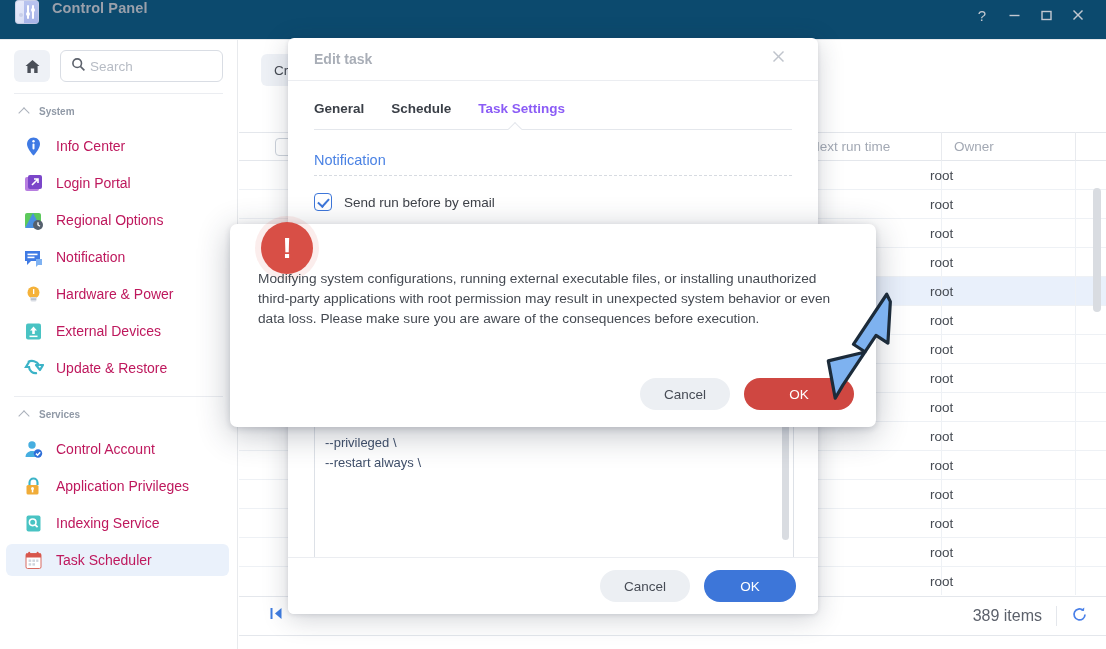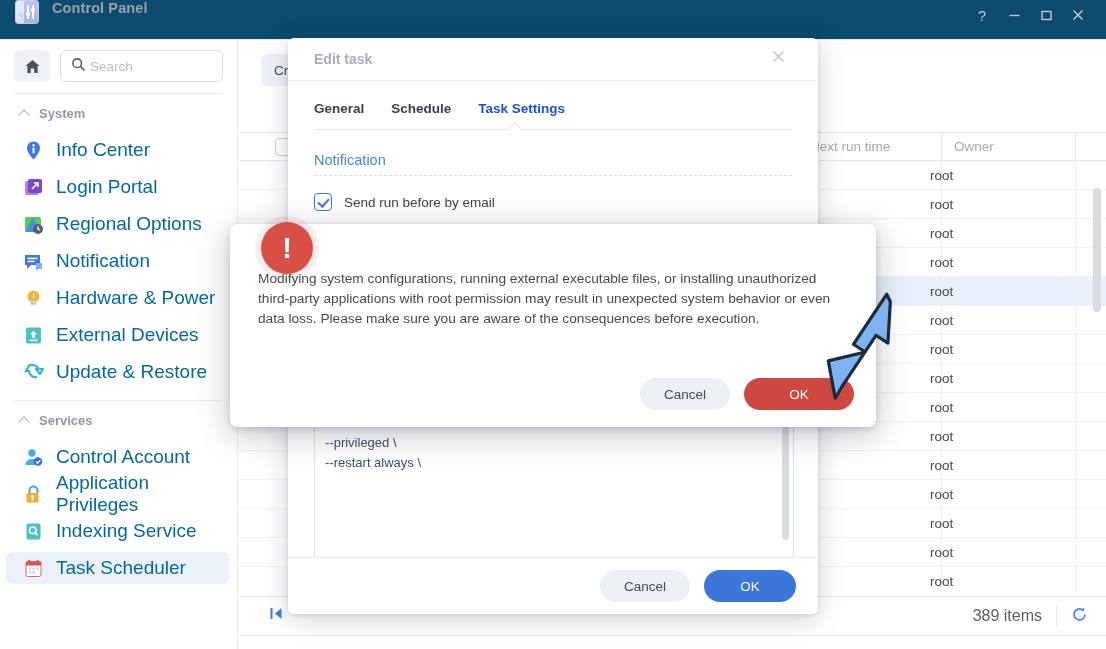--- a/index.html
+++ b/index.html
@@ -52,33 +52,33 @@
   .search-box {
     margin-left:10px; flex:1 1 auto; height:32px; border:1px solid #d9dde4;
     border-radius:6px; display:flex; align-items:center; padding:0 10px;
     background:#fff;
   }
   .search-box .txt { margin-left:4px; color:#b7bcc5; font-size:13.5px; }
   .side-divider { height:1px; background:#ebedf1; margin:11px 14px 0 14px; }
 
   .group-head {
     display:flex; align-items:center; gap:9px;
-    padding:12px 0 8px 19px; color:#9099a6; font-size:13px; font-weight:bold;
+    padding:12px 0 8px 19px; color:#9099a6; font-size:10px; font-weight:bold;
   }
   .chev { width:11px; height:7px; position:relative; flex:0 0 auto; }
   .chev:before {
     content:""; position:absolute; left:1px; top:1px; width:7px; height:7px;
     border-left:1.6px solid #aab0ba; border-top:1.6px solid #aab0ba;
     transform:rotate(45deg);
   }
   .side-item {
     display:flex; align-items:center; gap:12px; height:32px;
     padding-left:17px; margin:5px 8px 5px 6px; border-radius:6px; cursor:default;
   }
-  .side-item .lbl { font-size:19px; color:#0369a1; }
+  .side-item .lbl { font-size:14px; color:#be185d; }
   .side-item.active { background:#eaf1fb; }
   .sicon { width:21px; height:21px; flex:0 0 auto; position:relative; }
 
   
   .main { position:absolute; left:239px; top:40px; width:867px; height:609px; background:#fff; }
   .toolbar { position:absolute; left:0; top:14px; height:32px; display:flex; align-items:center; padding-left:22px; }
   .tb-btn {
     height:32px; padding:0 13px; border-radius:6px; background:#eef1f6;
     display:flex; align-items:center; color:#454a52; font-size:13.5px;
   }
@@ -137,21 +137,21 @@
   }
   .me-head {
     height:43px; display:flex; align-items:center;
     border-bottom:1px solid #ebedf1; padding:0 32px 0 26px;
   }
   .me-title { font-size:14px; font-weight:bold; color:#a9aeb7; }
   .me-close { margin-left:auto; color:#bfc4cc; font-size:17px; }
   .me-body { padding:20px 26px 0 26px; position:relative; height:490px; }
   .tabs { display:flex; gap:27px; position:relative; }
   .tab { font-size:13.5px; font-weight:bold; color:#3a3f47; padding-bottom:13px; }
-  .tab.active { color:#1d4ed8; }
+  .tab.active { color:#8b5cf6; }
   .tabs-rule { height:1px; background:#e4e7ec; position:relative; }
   .tab-caret {
     position:absolute; top:-5px; left:196px; width:10px; height:10px;
     background:#fff; border-left:1px solid #e4e7ec; border-top:1px solid #e4e7ec;
     transform:rotate(45deg);
   }
   .sect-title { color:#4a82e4; font-size:14.5px; margin:22px 0 7px 0; }
   .dashed { border-top:1px dashed #d7dbe1; }
   .chk-row { display:flex; align-items:center; gap:12px; margin-top:17px; }
   .chk-on {

